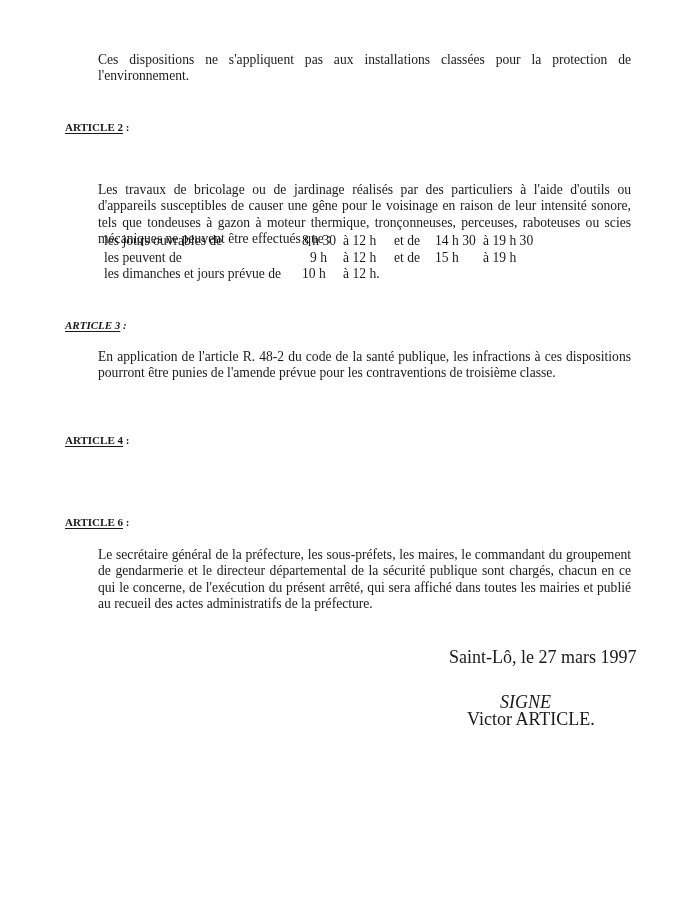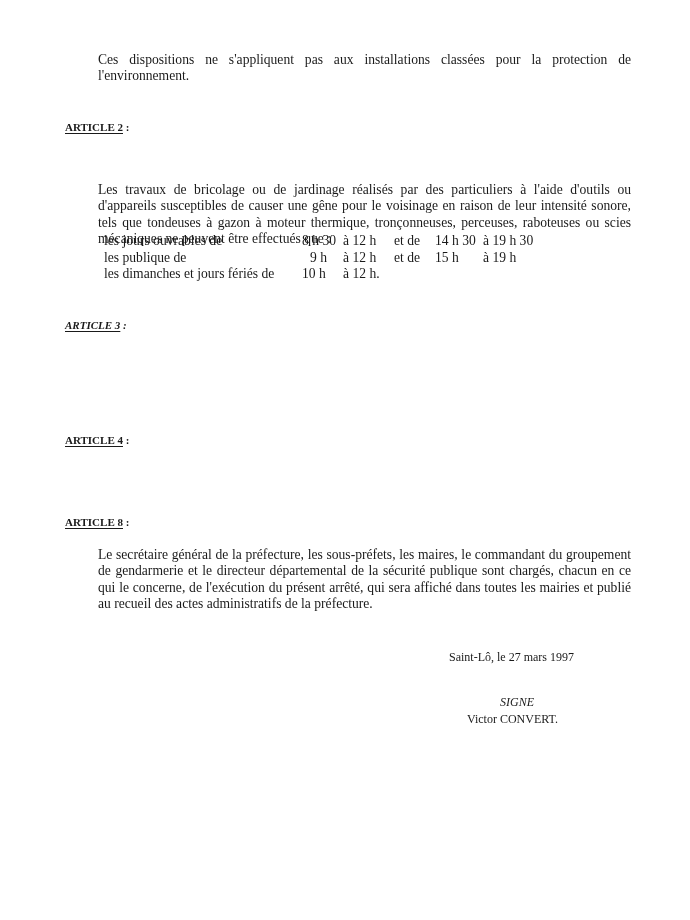--- a/index.html
+++ b/index.html
@@ -15,21 +15,21 @@
   .srow { position: relative; height: 16.5px; white-space: nowrap; }
   .srow span { position: absolute; top: 0; }
   .c0 { left: 0; }
   .c1 { left: 198px; }
   .c2 { left: 239px; }
   .c3 { left: 290px; }
   .c4 { left: 331px; }
   .c5 { left: 379px; }
   .c1b { left: 206px; }
   .c1c { left: 198px; }
-  .sig { position: absolute; font-size: 12px; line-height: 16px; white-space: nowrap; }
+  .sig { position: absolute; font-size: 18px; line-height: 16px; white-space: nowrap; }
   .italic { font-style: italic; }
 </style>
 </head>
 <body>
 
 <div class="page">
 
   <p class="para" style="top:52px;">Ces dispositions ne s'appliquent pas aux installations classées pour la protection de l'environnement.</p>
 
   <div class="heading" style="top:119px;">
@@ -40,44 +40,45 @@
   <div class="sched">
     <div class="srow">
       <span class="c0">les jours ouvrables de</span>
       <span class="c1">8 h 30</span>
       <span class="c2">à 12 h</span>
       <span class="c3">et de</span>
       <span class="c4">14 h 30</span>
       <span class="c5">à 19 h 30</span>
     </div>
     <div class="srow">
-      <span class="c0">les publique de</span>
+      <span class="c0">les peuvent de</span>
       <span class="c1b">9 h</span>
       <span class="c2">à 12 h</span>
       <span class="c3">et de</span>
       <span class="c4">15 h</span>
       <span class="c5">à 19 h</span>
     </div>
     <div class="srow">
-      <span class="c0">les dimanches et jours fériés de</span>
+      <span class="c0">les dimanches et jours prévue de</span>
       <span class="c1c">10 h</span>
       <span class="c2">à 12 h.</span>
     </div>
   </div>
 
   <div class="heading" style="top:317px;font-style:italic;">
     <span class="u">ARTICLE 3</span><span> :</span>
   </div>
+  <p class="para" style="top:349px;">En application de l'article R. 48-2 du code de la santé publique, les infractions à ces dispositions pourront être punies de l'amende prévue pour les contraventions de troisième classe.</p>
 
   <div class="heading" style="top:432px;">
     <span class="u">ARTICLE 4</span><span> :</span>
   </div>
 
   <div class="heading" style="top:514px;">
-    <span class="u">ARTICLE 8</span><span> :</span>
+    <span class="u">ARTICLE 6</span><span> :</span>
   </div>
   <p class="para" style="top:547px;">Le secrétaire général de la préfecture, les sous-préfets, les maires, le commandant du groupement de gendarmerie et le directeur départemental de la sécurité publique sont chargés, chacun en ce qui le concerne, de l'exécution du présent arrêté, qui sera affiché dans toutes les mairies et publié au recueil des actes administratifs de la préfecture.</p>
 
   <div class="sig" style="left:449px; top:649px;">Saint-Lô, le 27 mars 1997</div>
   <div class="sig italic" style="left:500px; top:694px;">SIGNE</div>
-  <div class="sig" style="left:467px; top:711px;">Victor CONVERT.</div>
+  <div class="sig" style="left:467px; top:711px;">Victor ARTICLE.</div>
 
 </div>
 
 </body></html>

